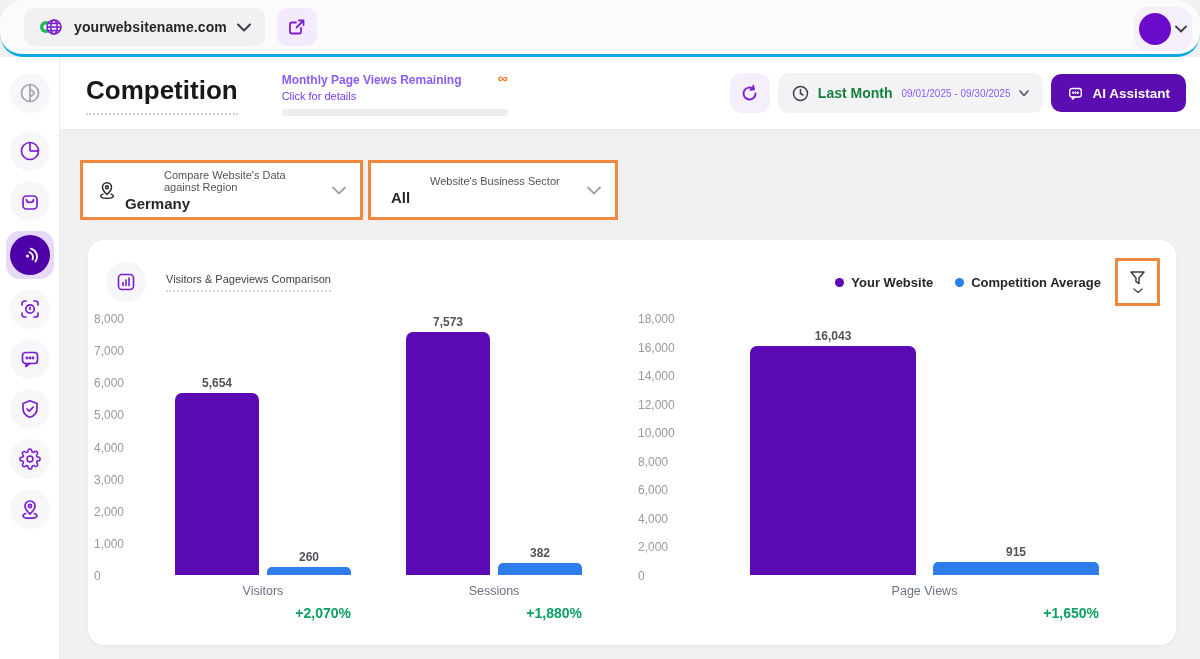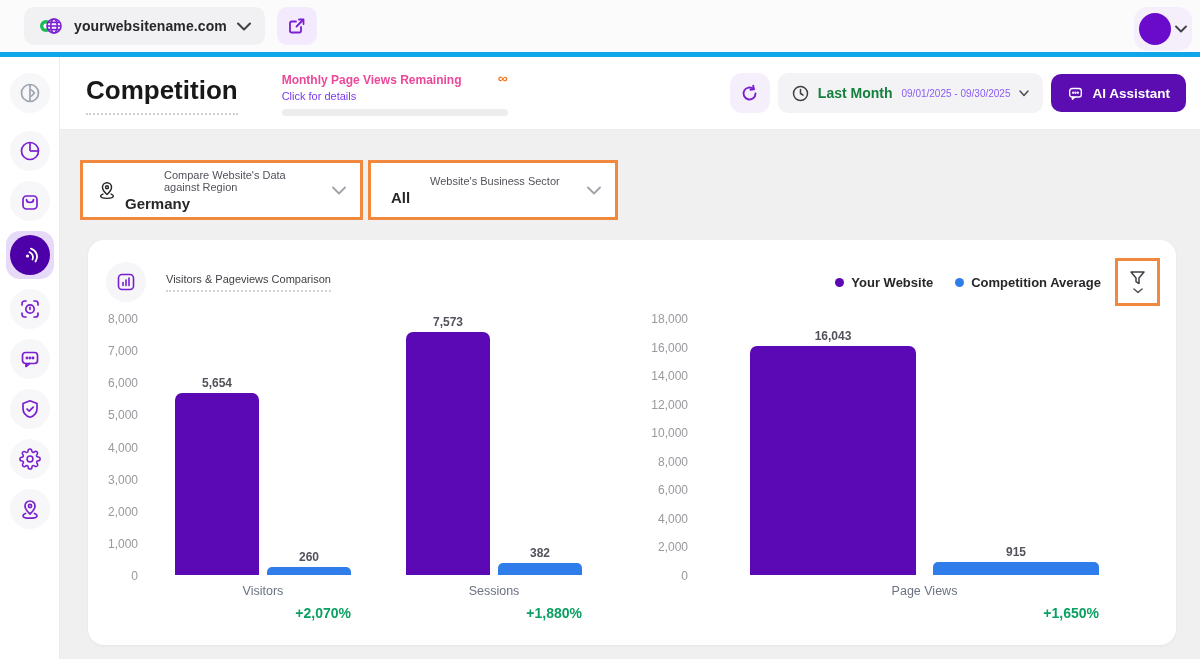--- a/index.html
+++ b/index.html
@@ -1,40 +1,40 @@
 <!DOCTYPE html>
 <html><head>
 <meta charset="utf-8">
 <style>
   * { margin:0; padding:0; box-sizing:border-box; }
   html,body { width:1200px; height:659px; font-family:"Liberation Sans", sans-serif; background:#f0f0f2; overflow:hidden; }
 
   
-  .topbar { height:57px; background:#fbfbfc; border-bottom:5px solid #0ea5e9; display:flex; align-items:center; padding:0 8px 0 24px; position:relative; }
+  .topbar { height:57px; background:#fbfbfc; border-bottom:3px solid #0ea5e9; display:flex; align-items:center; padding:0 8px 0 24px; position:relative;border-radius:23px; }
   .site-selector { height:38px; background:#f1f1f3; border-radius:10px; display:flex; align-items:center; gap:10px; padding:0 14px; cursor:pointer; }
   .site-selector .site-name { font-size:14px; font-weight:700; color:#27272a; letter-spacing:.1px; }
   .icon-btn { width:40px; height:38px; margin-left:12px; background:#f3ebfd; border-radius:10px; border:none; display:flex; align-items:center; justify-content:center; cursor:pointer; }
   .avatar-box { position:absolute; right:8px; top:7px; width:58px; height:44px; background:#f5effc; border-radius:14px; display:flex; align-items:center; justify-content:center; gap:4px; cursor:pointer; }
   .avatar { width:32px; height:32px; border-radius:50%; background:#6a0acb; }
 
   
   .main { display:flex; height:602px; }
   .sidebar { width:60px; background:#ffffff; border-right:1px solid #ececee; display:flex; flex-direction:column; align-items:center; padding-top:16px; }
   .nav-item { width:40px; height:40px; border-radius:50%; background:#f7f7f9; display:flex; align-items:center; justify-content:center; margin-bottom:10px; cursor:pointer; }
   .nav-item.first { margin-bottom:18px; }
   .nav-item.active-wrap { width:48px; height:48px; border-radius:14px; background:#e7d9f8; }
   .nav-item.active-wrap .inner { width:40px; height:40px; border-radius:50%; background:#4e00a8; display:flex; align-items:center; justify-content:center; }
   .content { flex:1; display:flex; flex-direction:column; }
 
   
   .page-header { height:73px; background:#ffffff; border-bottom:1px solid #ececee; display:flex; align-items:center; padding:0 14px 0 26px; }
   .page-title { font-size:26px; font-weight:700; color:#18181b; border-bottom:2px dotted #cfcfd4; padding-bottom:7px; margin-top:4px; }
   .quota { margin-left:44px; width:226px; }
   .quota-top { display:flex; justify-content:space-between; align-items:flex-start; }
-  .quota-label { font-size:12px; font-weight:700; color:#ec4899; line-height:1.15; }
+  .quota-label { font-size:12px; font-weight:700; color:#8b5cf6; line-height:1.15; }
   .quota-link { font-size:11px; color:#7c3aed; cursor:pointer; display:block; margin-top:2px; }
   .quota-value { font-size:14px; font-weight:700; color:#f97316; margin-left:8px; }
   .quota-bar { margin-top:7px; height:7px; border-radius:4px; background:#ededee; width:226px; }
   .header-right { margin-left:auto; display:flex; align-items:center; gap:8px; }
   .refresh-btn { width:40px; height:40px; border-radius:12px; background:#f5effc; border:none; display:flex; align-items:center; justify-content:center; cursor:pointer; }
   .period-pill { height:40px; background:#f3f3f5; border-radius:10px; display:flex; align-items:center; gap:9px; padding:0 14px; cursor:pointer; }
   .period-label { font-size:14px; font-weight:700; color:#15803d; }
   .period-range { font-size:10px; color:#8b5cf6; }
   .ai-btn { height:38px; background:#5b0db1; border:none; border-radius:10px; color:#ffffff; font-size:13.5px; font-weight:700; font-family:"Liberation Sans",sans-serif; display:flex; align-items:center; gap:8px; padding:0 16px; cursor:pointer; }
 
@@ -53,21 +53,21 @@
   .card-header { display:flex; align-items:center; padding:18px 16px 6px 18px; }
   .card-icon { width:40px; height:40px; border-radius:50%; background:#f6f6f8; display:flex; align-items:center; justify-content:center; }
   .card-title { font-size:11px; font-weight:400; color:#3f3f46; margin-left:20px; border-bottom:2px dotted #d4d4d8; padding-bottom:5px; }
   .legend { margin-left:auto; display:flex; align-items:center; gap:22px; }
   .legend-item { display:flex; align-items:center; gap:7px; cursor:pointer; }
   .legend-dot { width:9px; height:9px; border-radius:50%; }
   .legend-text { font-size:13px; font-weight:700; color:#27272a; }
   .funnel-box { width:45px; height:48px; border:3px solid #f0883e; background:#ffffff; margin-left:14px; display:flex; flex-direction:column; align-items:center; justify-content:center; cursor:pointer; }
 
   .chart-area { position:relative; height:320px; margin-top:6px; }
-  .tick { position:absolute; font-size:12px; color:#98989e; text-align:right; }
+  .tick { position:absolute; font-size:12px; color:#98989e; text-align:left; }
   .bar { position:absolute; }
   .bar-label { position:absolute; font-size:12px; font-weight:600; color:#52525b; text-align:center; }
   .cat-label { position:absolute; font-size:12.5px; color:#6b7280; text-align:center; }
   .pct-label { position:absolute; font-size:14px; font-weight:700; color:#0aa061; text-align:right; }
 
   svg { display:block; }
 </style>
 </head>
 <body>
 

